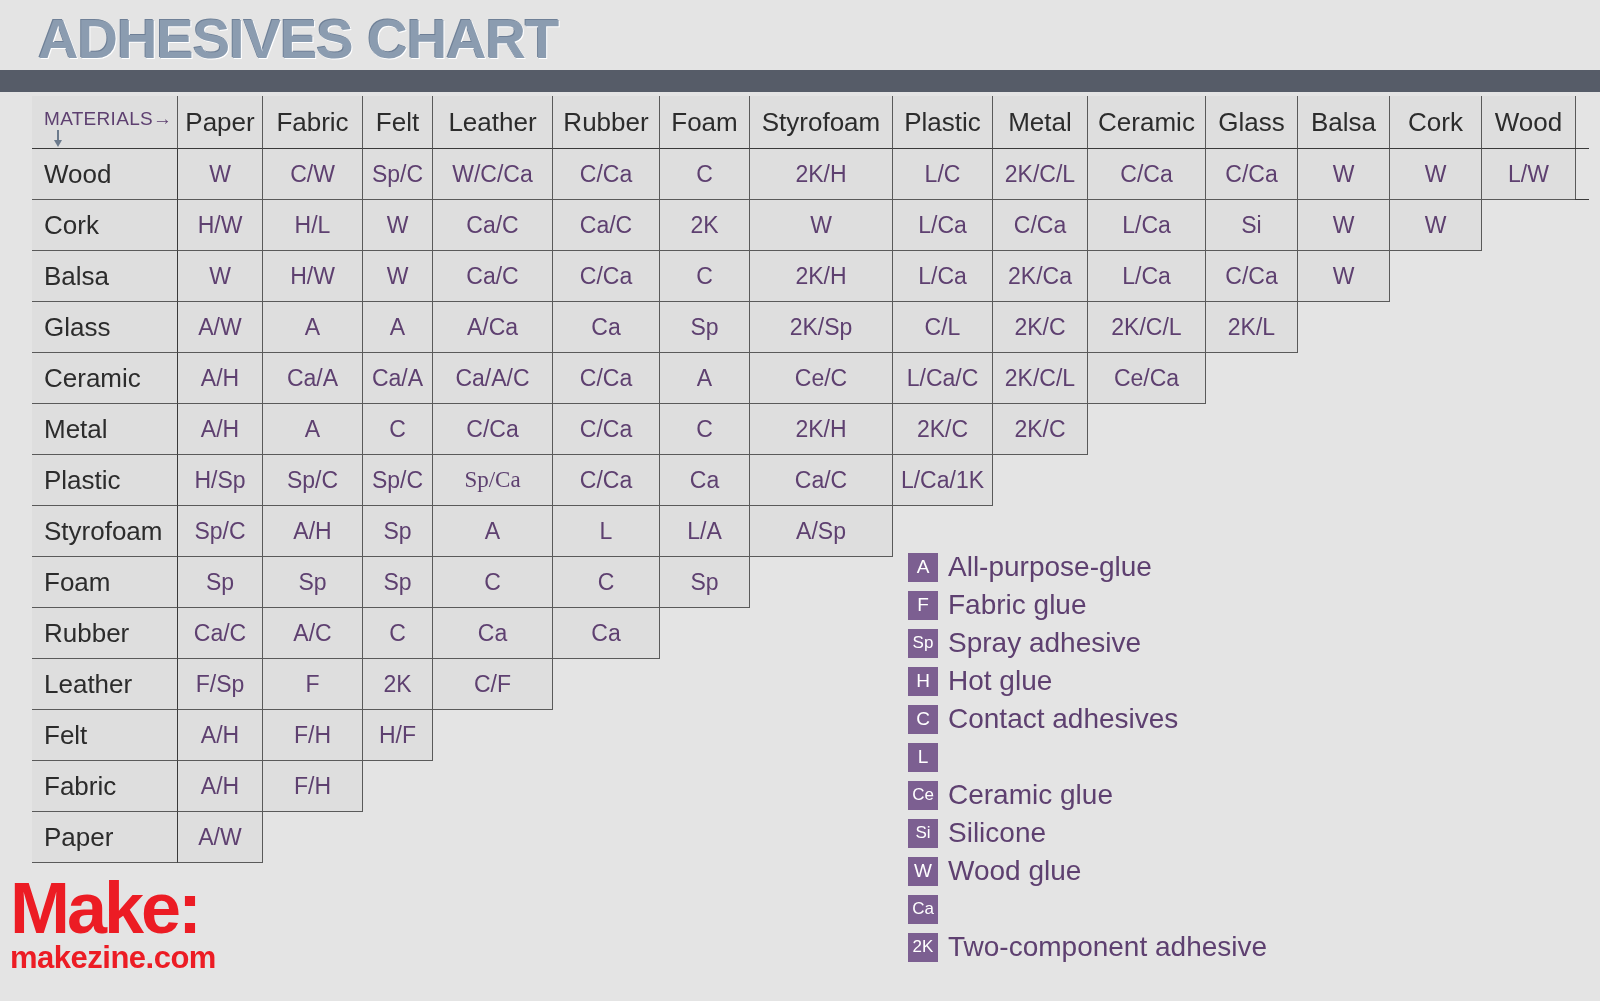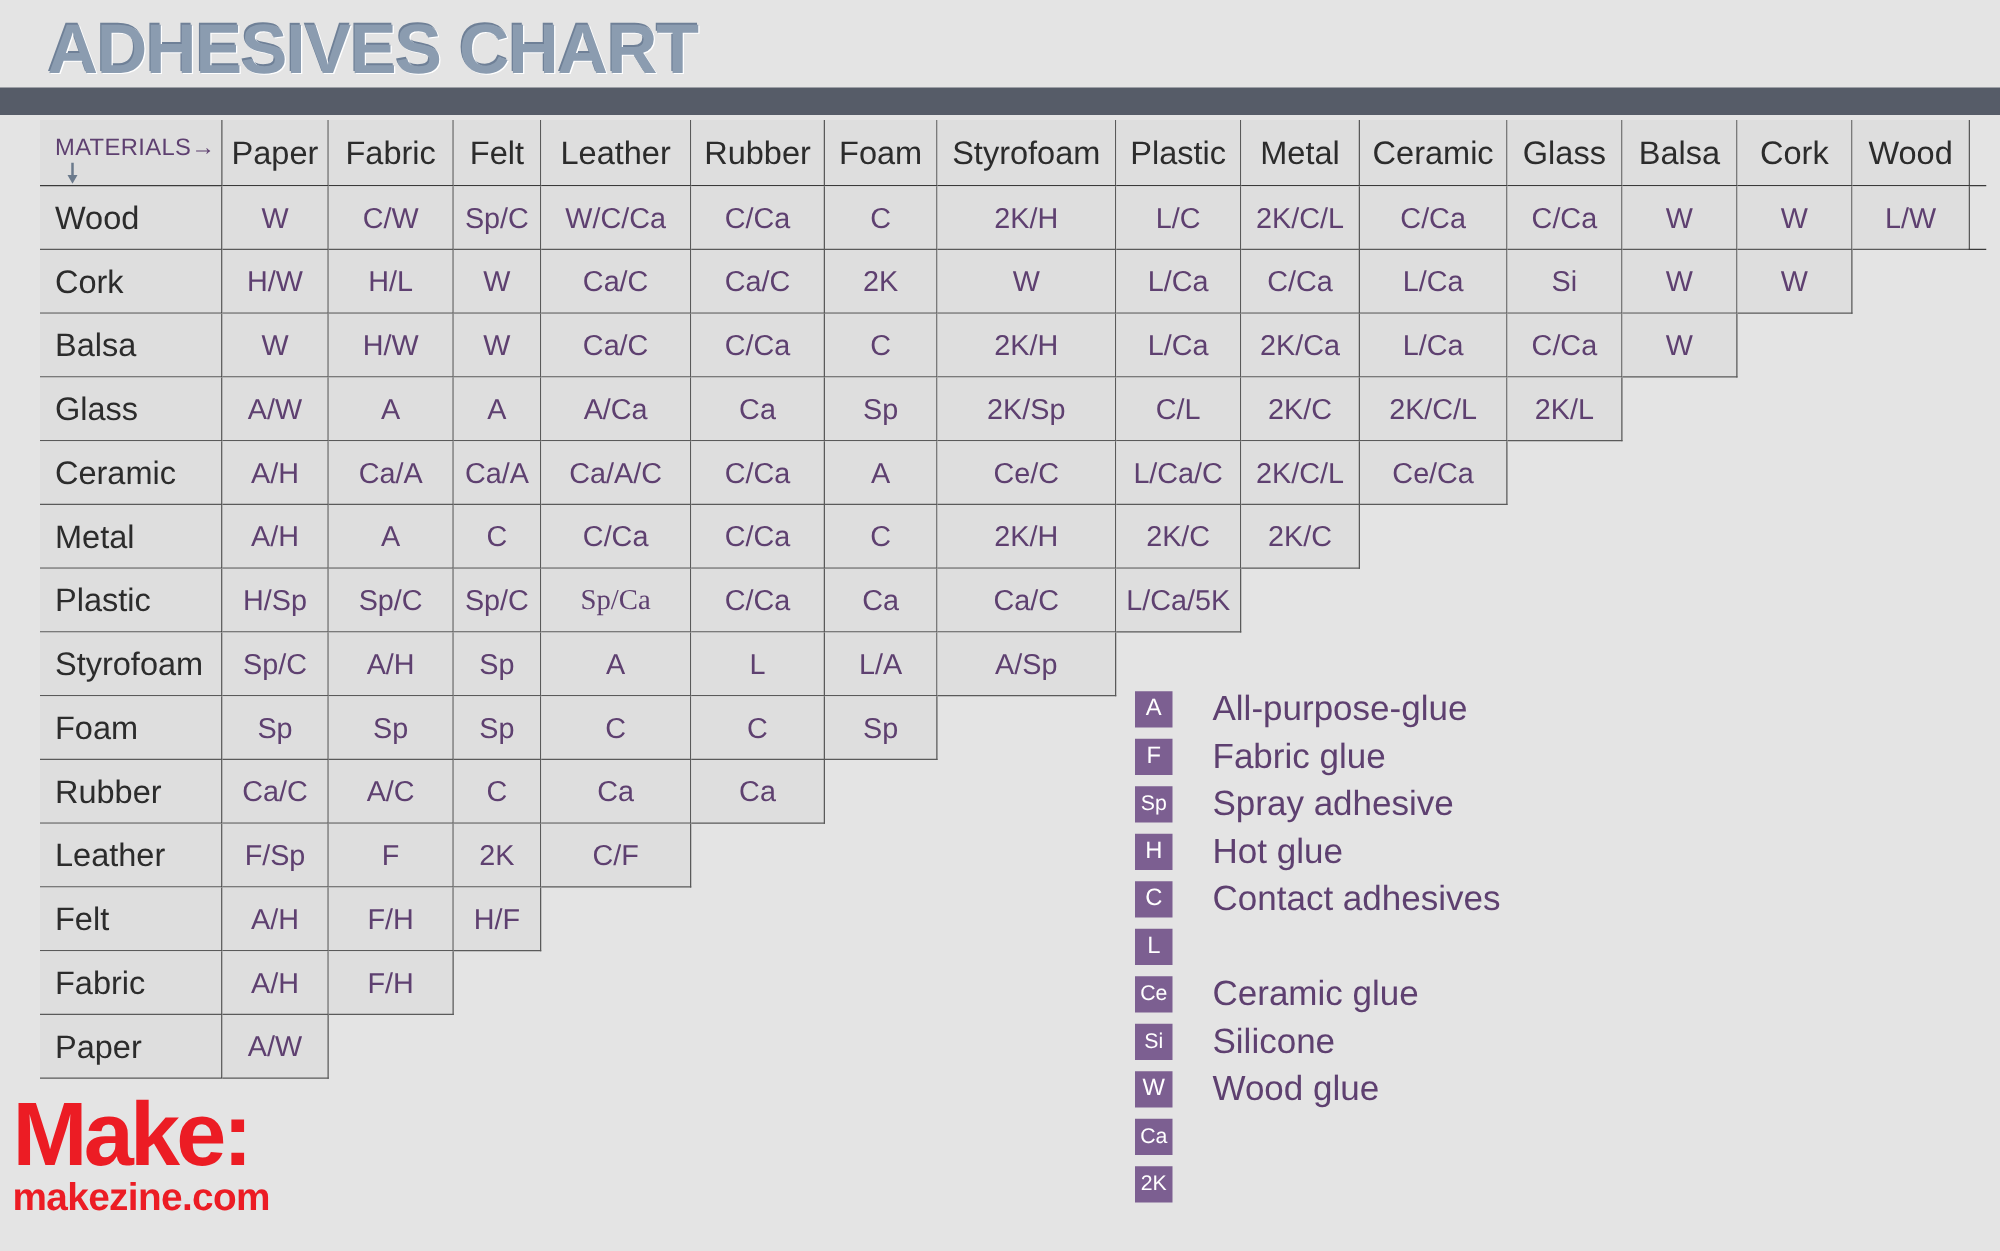--- a/index.html
+++ b/index.html
@@ -110,21 +110,20 @@
     color:#ffffff;
     display:flex; align-items:center; justify-content:center;
     font-size:19px;
     flex:0 0 auto;
     margin-right:10px;
   }
   .legend-text {
     color:#5e4070;
     font-size:28px;
     white-space:nowrap;
-    margin-left:22px;
   }
 
   
   #make-logo { position:absolute; left:10px; top:872px; }
   #make-word {
     color:#ec1c24; font-size:72px; font-weight:bold;
     line-height:72px; letter-spacing:-3px;
     font-family:"Liberation Sans", sans-serif;
   }
   #make-url {
@@ -269,21 +268,21 @@
     </div>
     <div class="row">
       <div class="rowlabel" style="width: 146px;">Plastic</div>
       <div class="cell" style="width: 85px;">H/Sp</div>
       <div class="cell" style="width: 100px;">Sp/C</div>
       <div class="cell" style="width: 70px;">Sp/C</div>
       <div class="cell" style="width: 120px; font-family: Liberation Serif, serif;">Sp/Ca</div>
       <div class="cell" style="width: 107px;">C/Ca</div>
       <div class="cell" style="width: 90px;">Ca</div>
       <div class="cell" style="width: 143px;">Ca/C</div>
-      <div class="cell" style="width: 100px;">L/Ca/5K</div>
+      <div class="cell" style="width: 100px;">L/Ca/1K</div>
       <div class="cell empty" style="width: 95px;"></div>
       <div class="cell empty" style="width: 118px;"></div>
       <div class="cell empty" style="width: 92px;"></div>
       <div class="cell empty" style="width: 92px;"></div>
       <div class="cell empty" style="width: 92px;"></div>
       <div class="cell empty" style="width: 94px;"></div>
     </div>
     <div class="row">
       <div class="rowlabel" style="width: 146px;">Styrofoam</div>
       <div class="cell" style="width: 85px;">Sp/C</div>
@@ -439,19 +438,20 @@
     </div>
     <div class="legend-item">
       <div class="badge">W</div>
       <div class="legend-text">Wood glue</div>
     </div>
     <div class="legend-item">
       <div class="badge" style="font-size: 17px;">Ca</div>
     </div>
     <div class="legend-item">
       <div class="badge" style="font-size: 17px;">2K</div>
+      <div class="legend-text">Two-component adhesive</div>
     </div>
   </div>
 
 <div id="make-logo">
   <div id="make-word">Make:</div>
   <div id="make-url">makezine.com</div>
 </div>
 
 </body></html>

